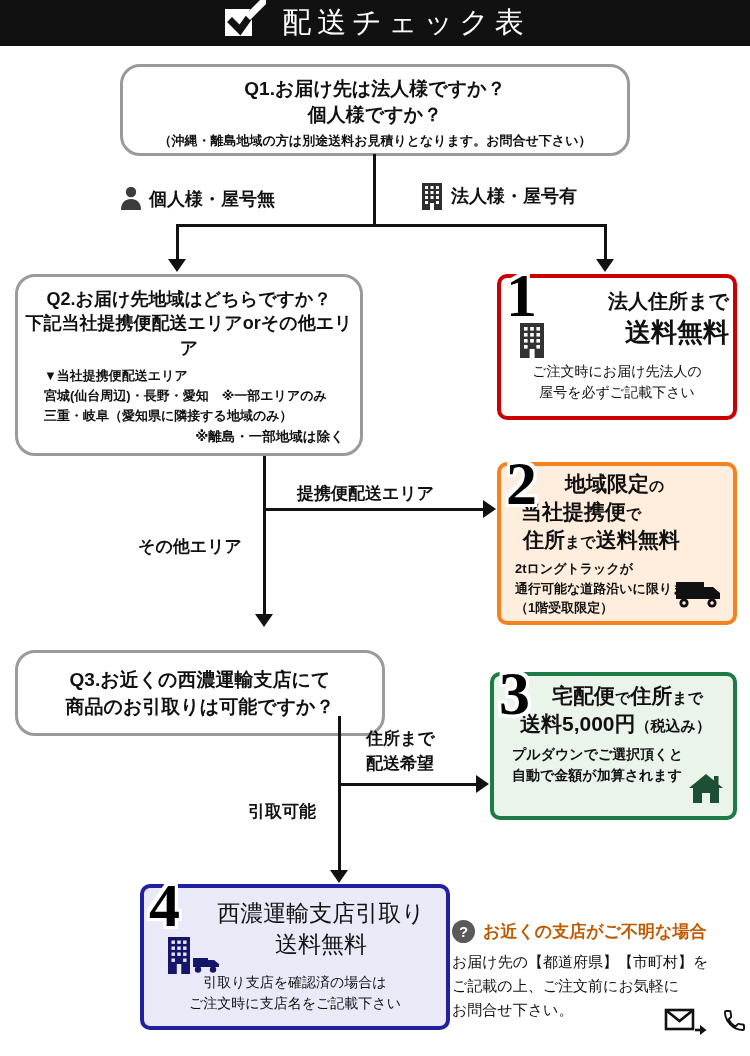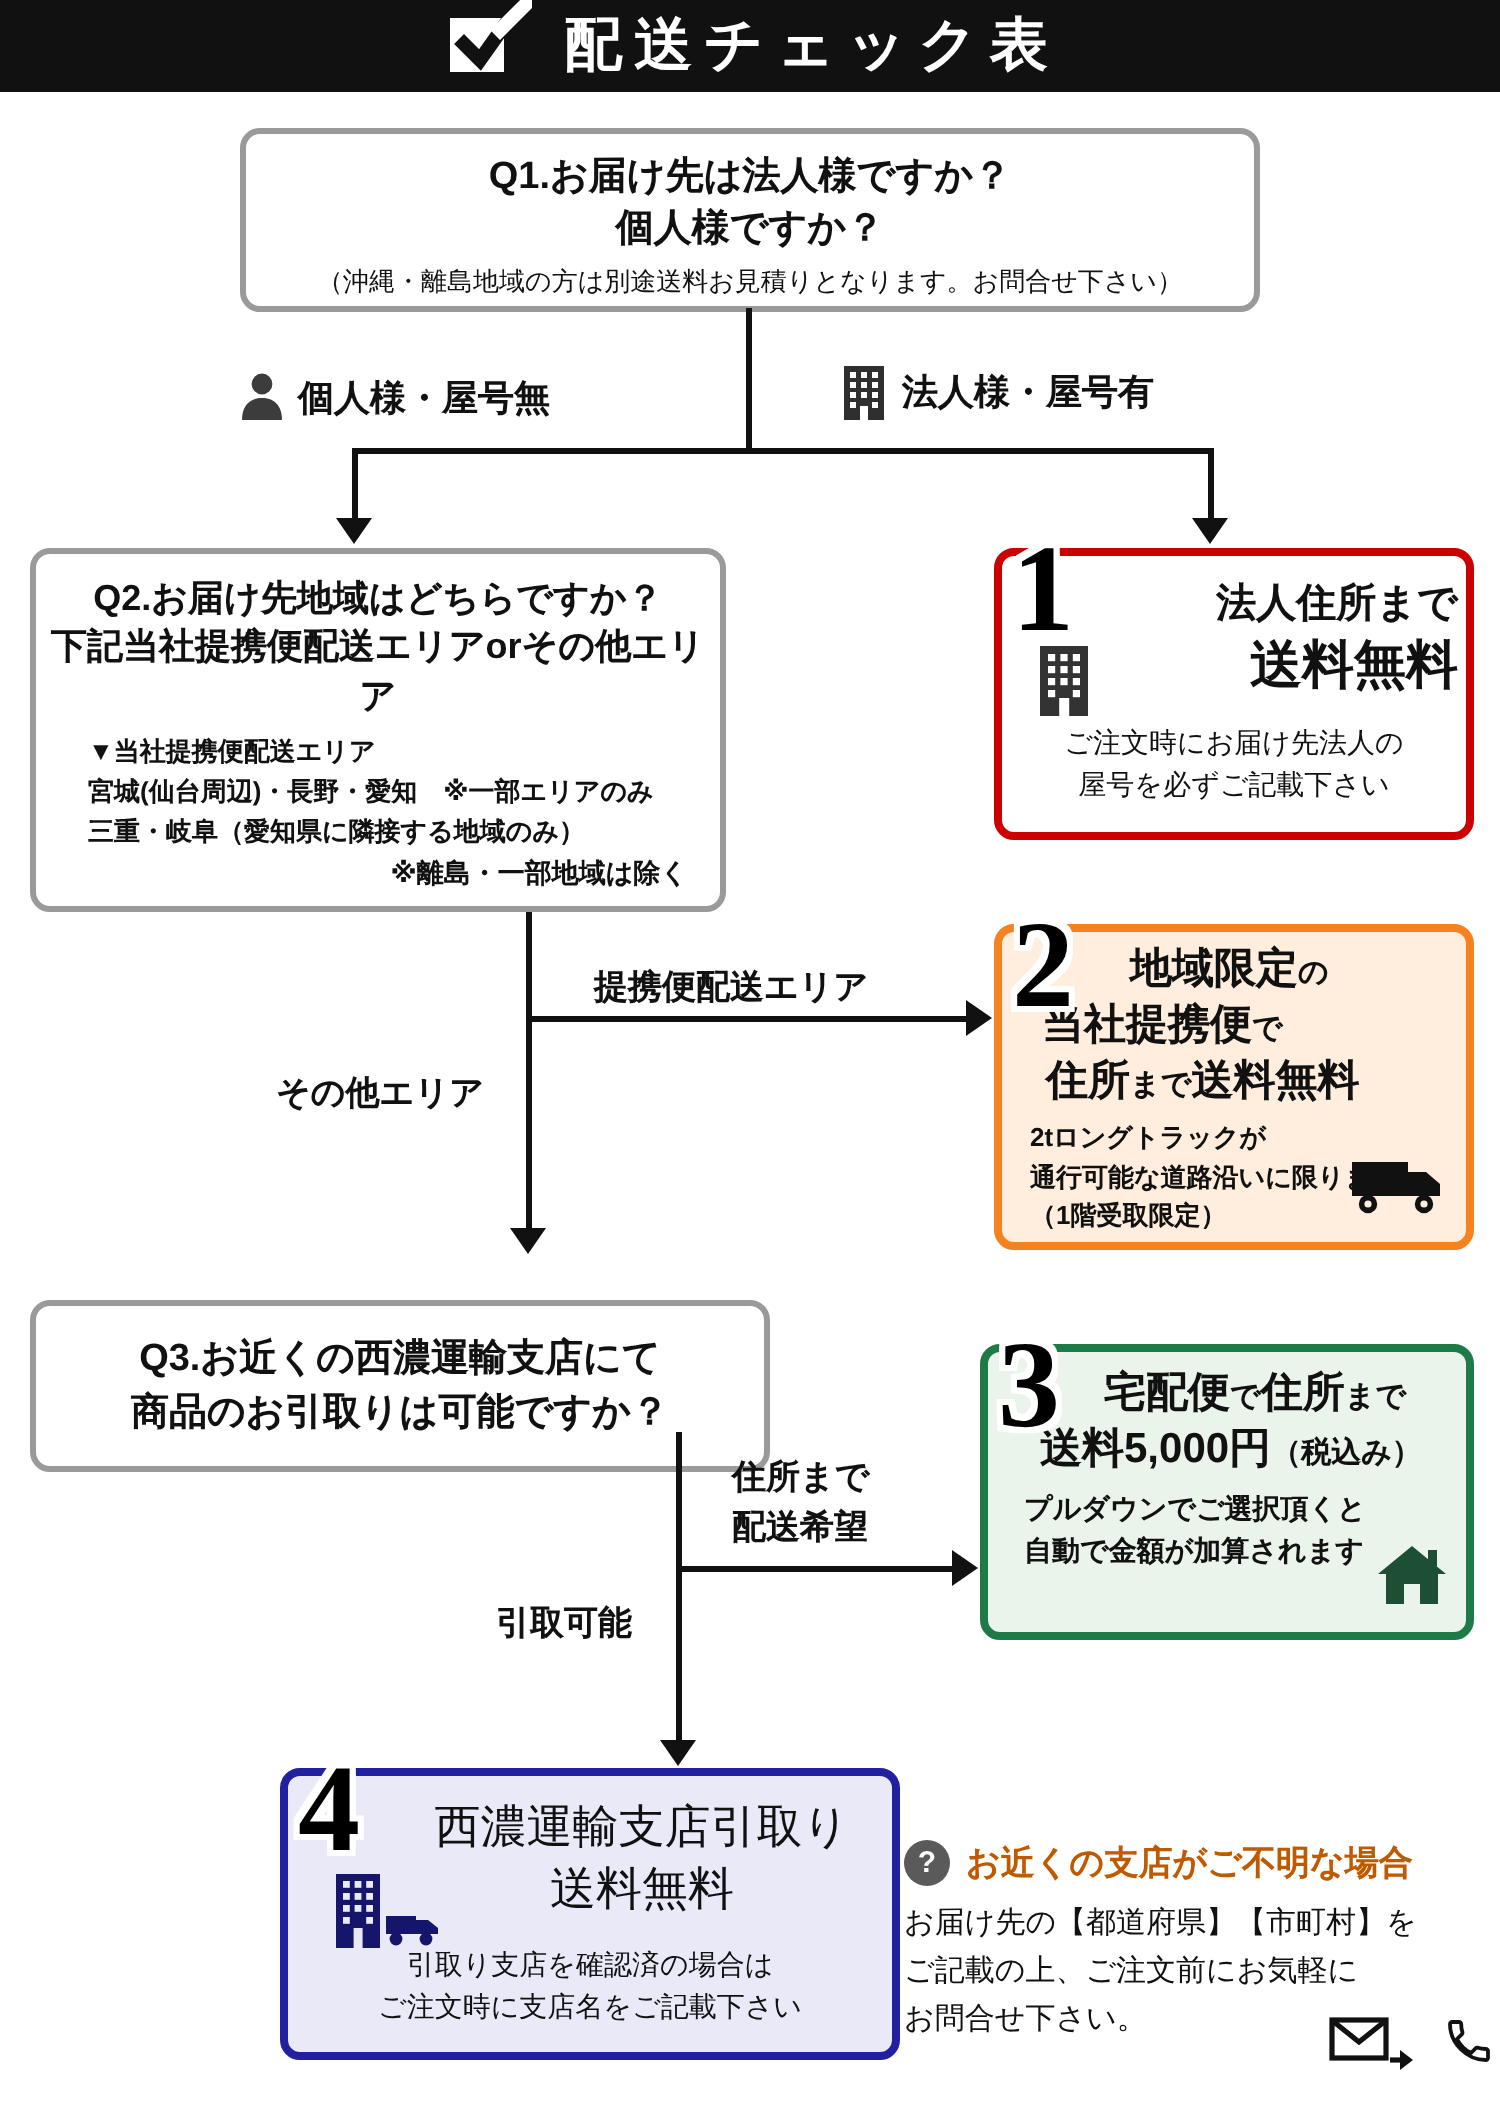--- a/index.html
+++ b/index.html
@@ -3,27 +3,27 @@
 <meta charset="utf-8">
 <style>
   * { margin:0; padding:0; box-sizing:border-box; }
   html,body { background:#ffffff; }
   body { font-family:"Liberation Sans","DejaVu Sans",sans-serif; color:#111; }
   .page { position:relative; width:750px; height:1056px; background:#fff; overflow:hidden; }
 
   
   .topbar { position:absolute; left:0; top:0; width:100%; height:46px; background:#111;
             display:flex; align-items:center; justify-content:center; gap:16px; }
-  .topbar .title { color:#fff; font-size:29px; font-weight:bold; letter-spacing:6px; }
-
-  
-  .qbox { position:absolute; border:3px solid #9a9a9a; border-radius:10px; background:#fff; text-align:center; }
+  .topbar .title { color:#fff; font-size:29px; font-weight:normal; letter-spacing:6px; }
+
+  
+  .qbox { position:absolute; border:3px solid #9a9a9a; border-radius:20px; background:#fff; text-align:center; }
   .q1 { left:120px; top:64px; width:510px; height:92px; padding-top:9px; }
   .q1 .q-line { font-size:19px; font-weight:bold; line-height:1.35; }
-  .q1 .q-note { font-size:13px; font-weight:normal; margin-top:5px; }
+  .q1 .q-note { font-size:13px; font-weight:bold; margin-top:5px; }
   .q2 { left:15px; top:274px; width:348px; height:182px; padding-top:10px; }
   .q2 .q-line { font-size:18px; font-weight:bold; line-height:1.35; }
   .q2 .detail { text-align:left; margin:6px 0 0 26px; font-size:13px; font-weight:bold; line-height:1.55; }
   .q2 .area-note { text-align:right; margin:2px 16px 0 0; font-size:13.5px; font-weight:bold; }
   .q3 { left:15px; top:650px; width:370px; height:86px; padding-top:14px; }
   .q3 .q-line { font-size:19px; font-weight:bold; line-height:1.4; }
 
   
   .line { position:absolute; background:#111; }
   .arrow-down { position:absolute; width:0; height:0;

